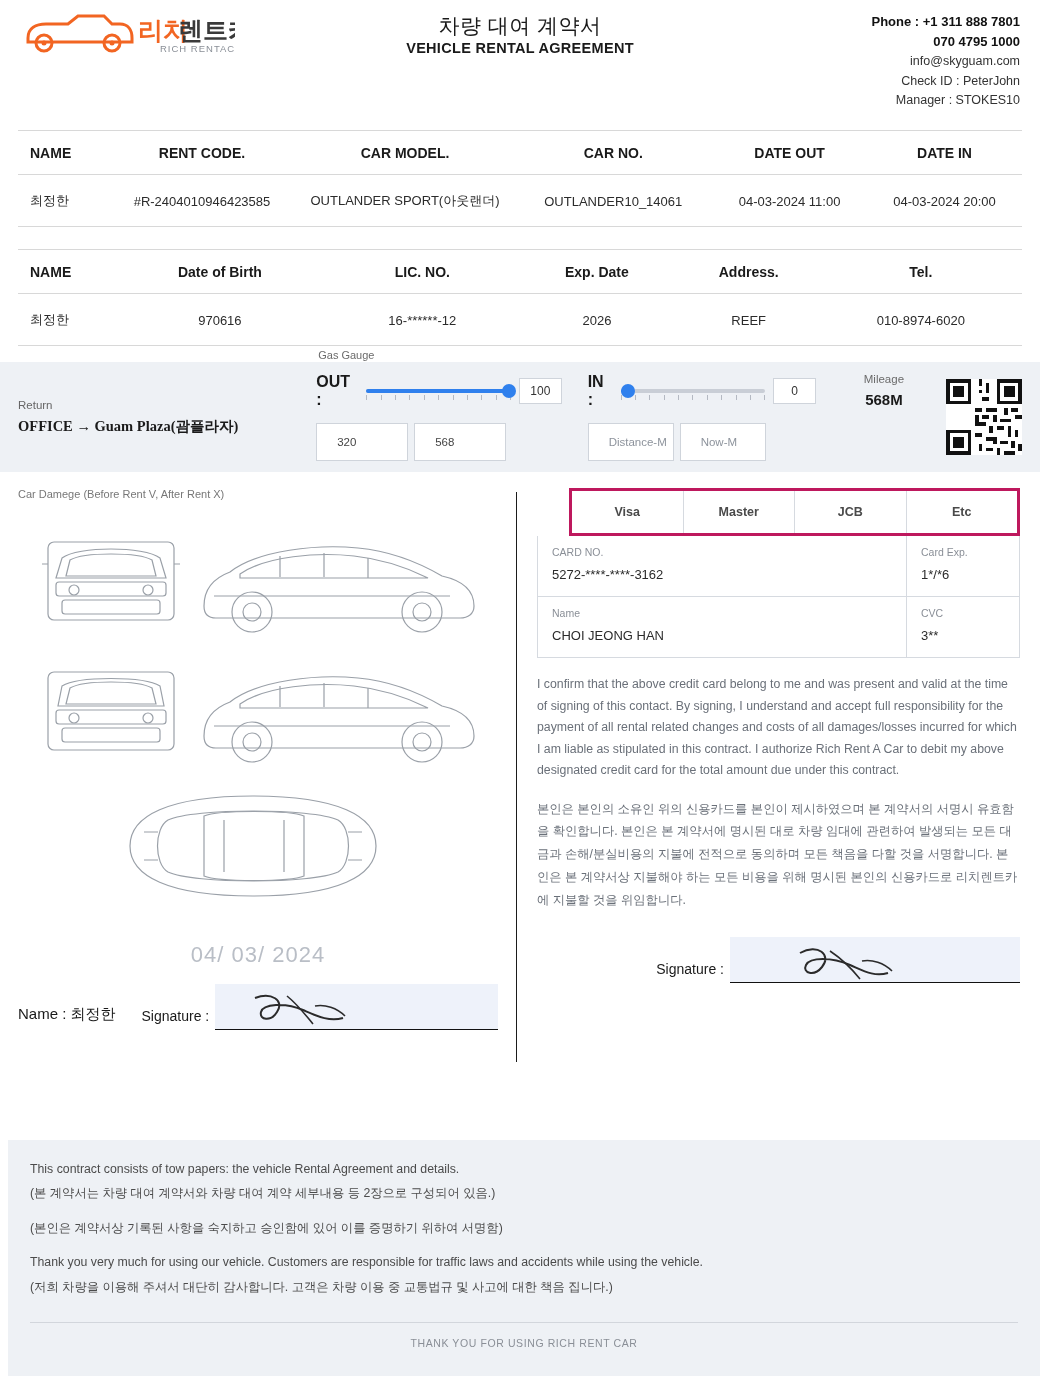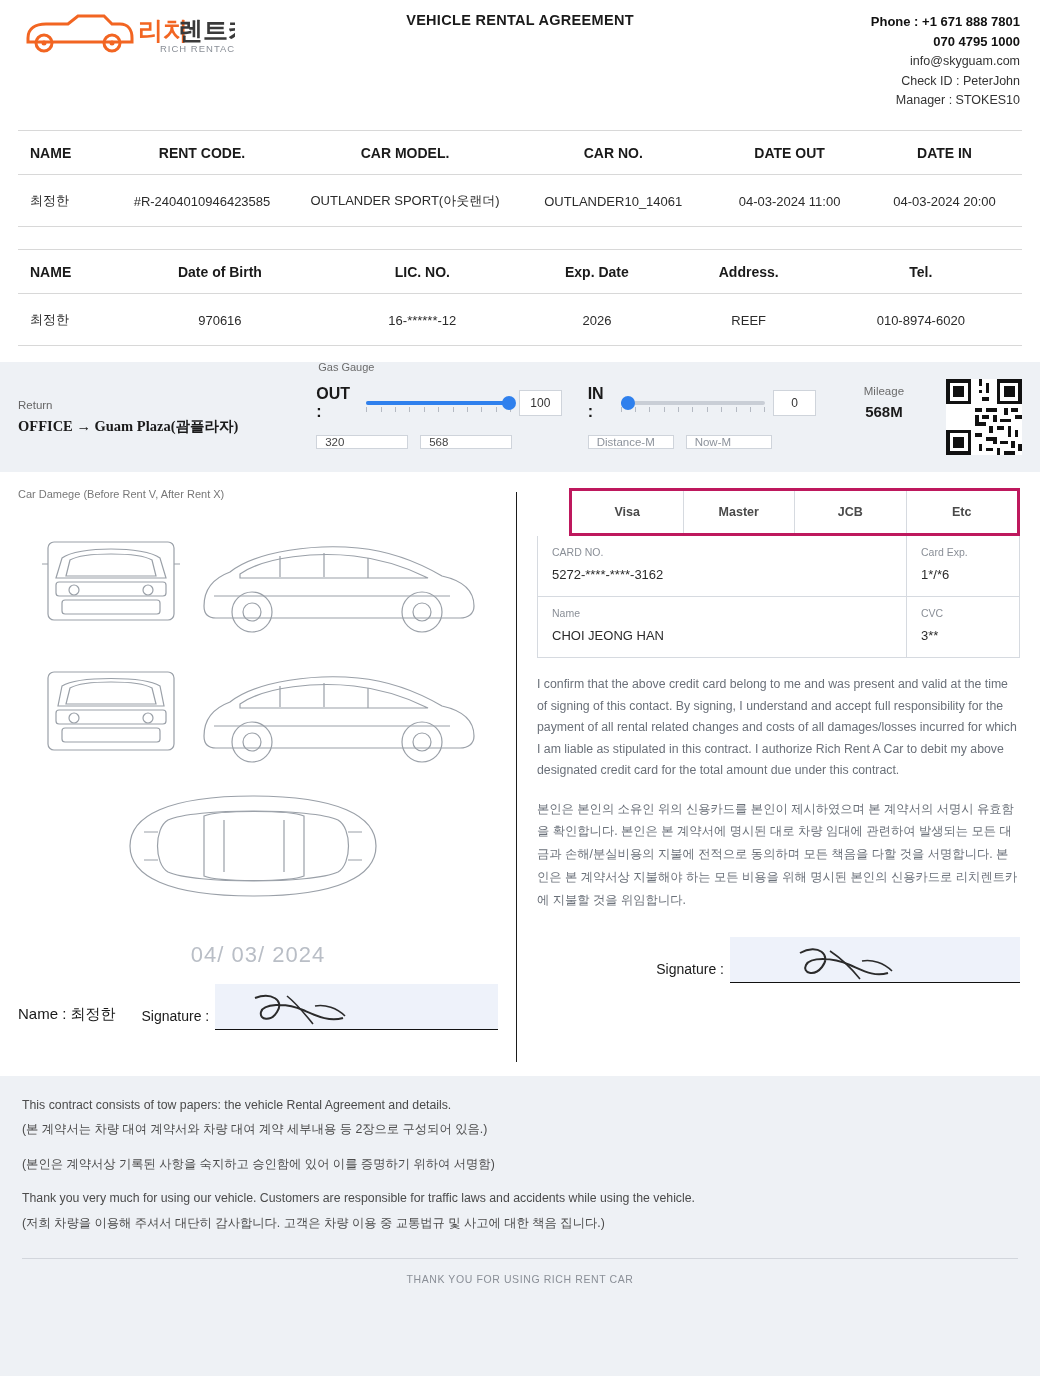--- a/index.html
+++ b/index.html
@@ -119,23 +119,23 @@
   .slider .ticks i {
     width: 1px; height: 5px; background: #b4b9c2; display: block;
   }
   .num-box {
     width: 44px; height: 26px; border: 1px solid #cfd4db; background: #fff;
     font-size: 12px; color: #333; display: flex; align-items: center;
     justify-content: center;
   }
   .gauge-inputs { display: flex; margin-top: 14px; }
   .txt-box {
-    height: 14px; border: 1px solid #cfd4db; background: #fff;
+    height: 38px; border: 1px solid #cfd4db; background: #fff;
     font-size: 11.5px; color: #444; display: flex; align-items: center;
-    padding-left: 8px; margin-right: 12px;
+    padding-left: 20px; margin-right: 6px;
   }
   .txt-box.ph { color: #8d939c; }
   .w92 { width: 92px; }
   .w86 { width: 86px; }
 
   .mileage { width: 120px; text-align: center; margin-left: 10px; }
   .mileage .ml { font-size: 11.5px; color: #6b6b6b; }
   .mileage .mv { font-size: 15px; font-weight: bold; color: #1a1a1a; margin-top: 6px; }
 
   .qr { width: 76px; height: 76px; margin-left: 4px; }
@@ -183,22 +183,22 @@
   }
   .para-ko {
     font-size: 12.3px; color: #6a7079; line-height: 1.85; margin-top: 16px;
   }
   .sign-row-right {
     display: flex; align-items: flex-end; margin-top: 26px; justify-content: flex-end;
   }
 
   
   .footer {
-    position: absolute; left: 0; right: 0; bottom: 0;
-    background: #eef1f5; padding: 20px 22px 14px 22px; height: 300px;
+    position: absolute; left: 8px; right: 0; bottom: 0;
+    background: #eef1f5; padding: 20px 22px 14px 22px; height: 236px;
   }
   .footer p { margin: 0 0 6px 0; font-size: 12.3px; color: #4b4b4b; line-height: 1.5; }
   .footer .gap { margin-bottom: 16px; }
   .footer-line { border-top: 1px solid #d2d6dc; margin-top: 26px; }
   .footer-thanks {
     text-align: center; font-size: 10.5px; color: #8a8f97; letter-spacing: .6px;
     margin-top: 14px;
   }
 </style>
 </head>
@@ -212,25 +212,26 @@
       <circle cx="24" cy="31" r="2.5" fill="#f26522"></circle>
       <circle cx="92" cy="31" r="8" fill="none" stroke="#f26522" stroke-width="3"></circle>
       <circle cx="92" cy="31" r="2.5" fill="#f26522"></circle>
       <text x="118" y="27" font-family="'Liberation Sans',sans-serif" font-size="25" font-weight="bold" fill="#f26522">리치</text>
       <text x="158" y="27" font-family="'Liberation Sans',sans-serif" font-size="25" font-weight="bold" fill="#3a3a3a">렌트카</text>
       <text x="140" y="40" font-family="'Liberation Sans',sans-serif" font-size="9.5" letter-spacing="1" fill="#8a8f97">RICH RENTACAR</text>
     </svg>
   </div>
 
   <div class="title-block">
+    <div class="title-ko">차량 대여 계약서</div>
     <div class="title-en">VEHICLE RENTAL AGREEMENT</div>
   </div>
 
   <div class="contact-block">
-    <div class="contact-strong">Phone : +1 671 888 7801</div>
+    <div class="contact-strong">Phone : +1 311 888 7801</div>
     <div class="contact-strong">070 4795 1000</div>
     <div>info@skyguam.com</div>
     <div>Check ID : PeterJohn</div>
     <div>Manager : STOKES10</div>
   </div>
 </div>
 
 <div class="table-wrap">
   <table class="info">
     <tbody>

